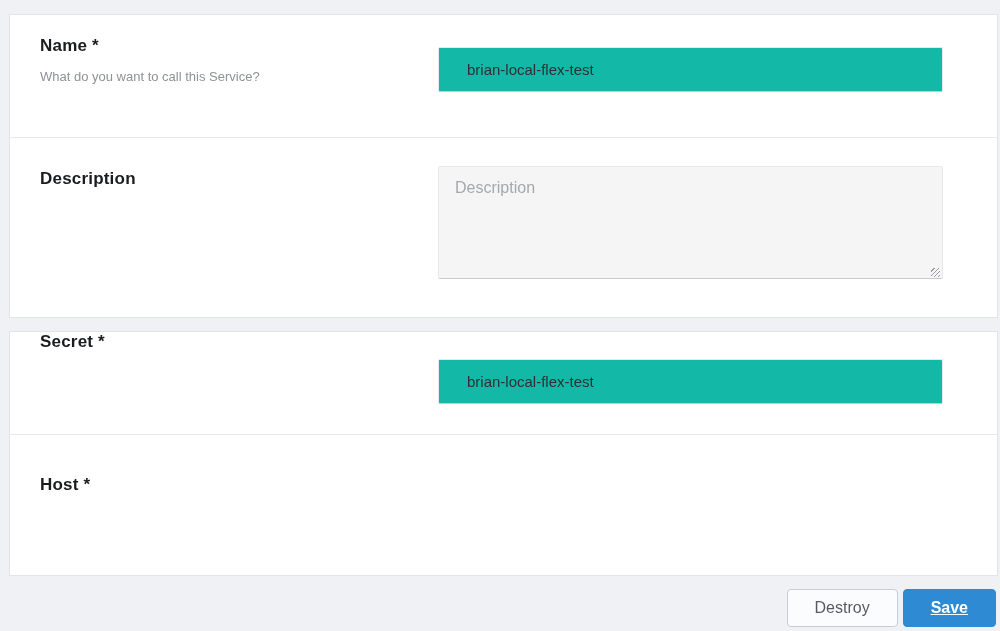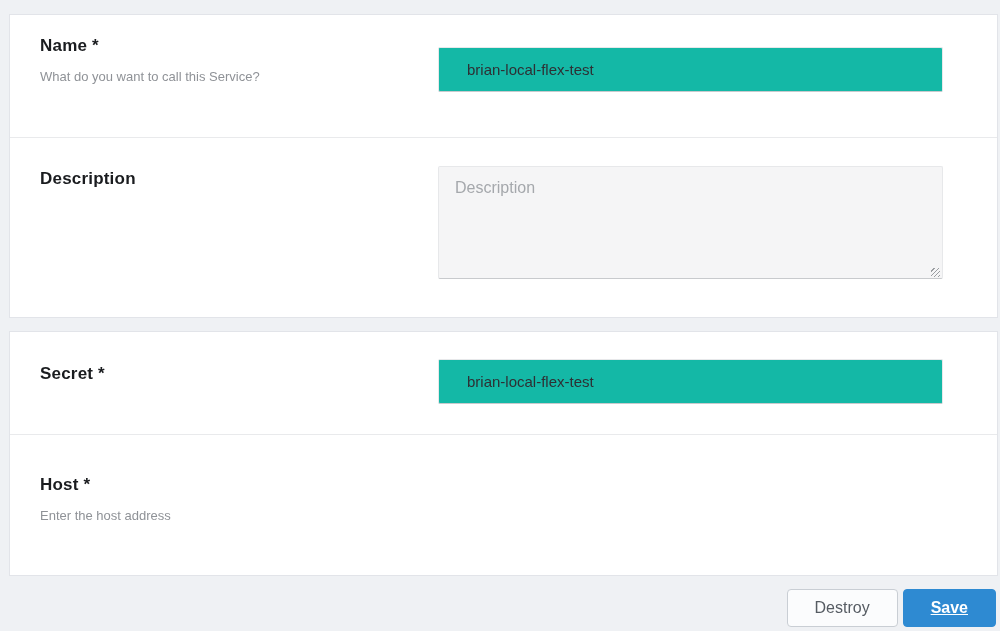--- a/index.html
+++ b/index.html
@@ -87,21 +87,21 @@
   
   .row-name { height: 122px; }
   .row-name .row-left { padding-top: 21px; }
   .row-name .row-right { padding-top: 32px; }
 
   .row-description { height: 179px; }
   .row-description .row-left { padding-top: 31px; }
   .row-description .row-right { padding-top: 28px; }
 
   .row-secret { height: 102px; }
-  .row-secret .row-left { padding-top: 32px; }
+  .row-secret .row-left { }
   .row-secret .row-right { padding-top: 27px; }
 
   .row-host { height: 140px; }
   .row-host .row-left { padding-top: 40px; }
   .row-host .row-right { padding-top: 48px; }
 
   .footer {
     height: 58px;
     display: flex;
     justify-content: flex-end;
@@ -169,21 +169,20 @@
         <div class="field-label">Secret *</div>
       </div>
       <div class="row-right">
         <input type="text" class="text-input" value="brian-local-flex-test" style="">
       </div>
     </div>
     <div class="divider"></div>
     <div class="form-row row-host">
       <div class="row-left">
         <div class="field-label">Host *</div>
-        <div class="field-helper">Enter the host address</div>
       </div>
     </div>
   </div>
 
   <div class="footer">
     <button class="btn btn-destroy">Destroy</button>
     <button class="btn btn-save">Save</button>
   </div>
 
 </div>

